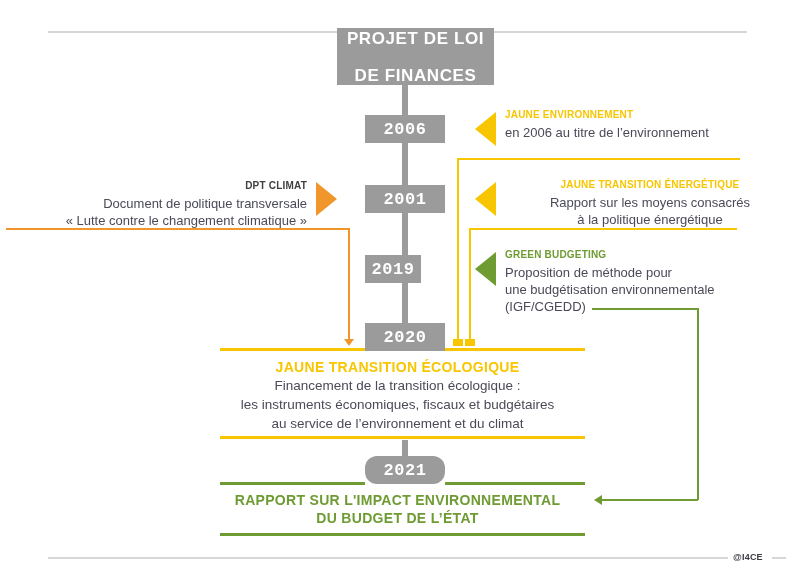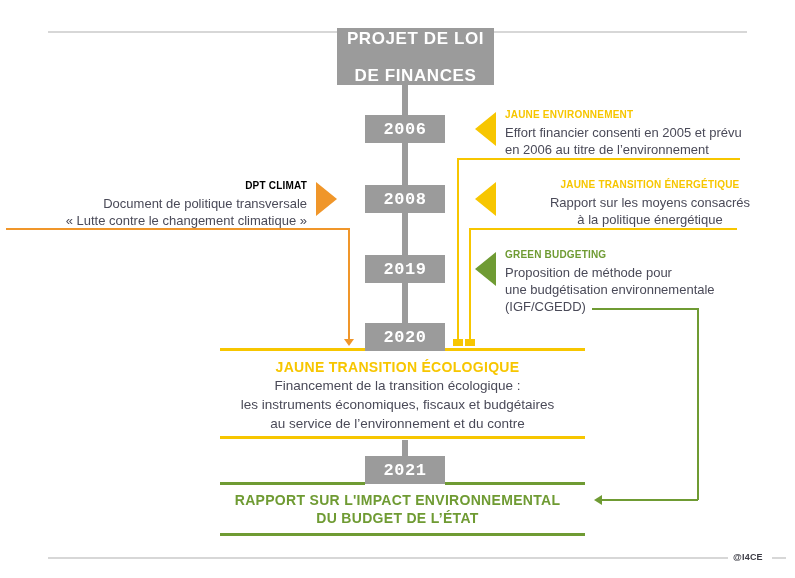--- a/index.html
+++ b/index.html
@@ -95,21 +95,21 @@
   }
   .tri-left.green { border-right-color: #6f9b33; }
   .tri-right { 
     border-top: 17px solid transparent;
     border-bottom: 17px solid transparent;
     border-left: 21px solid #f0962a;
   }
 
   .c-yellow { color: #f7c600; }
   .c-green  { color: #6f9b33; }
-  .c-orange { color: #000000; }
+  .c-orange { color: #404040; }
 
   
   .ln { position: absolute; }
   .ln-h { height: 2px; }
   .ln-v { width: 2px; }
   .y  { background: #f7c600; }
   .o  { background: #f0962a; }
   .g  { background: #6f9b33; }
 
   .arrow-down {
@@ -179,36 +179,35 @@
   <div class="spine" style="top:85px;  height:30px;"></div>
   <div class="spine" style="top:143px; height:42px;"></div>
   <div class="spine-dashed" style="top:213px; height:42px;"></div>
   <div class="spine" style="top:283px; height:40px;"></div>
   <div class="spine" style="top:440px; height:16px;"></div>
 
   <div class="grey-box year-box" style="left:365px; top:115px; width:80px; height:28px;">
     <span>2006</span>
   </div>
   <div class="grey-box year-box" style="left:365px; top:185px; width:80px; height:28px;">
-    <span>2008</span>
-  </div>
-  <div class="grey-box year-box" style="left:365px; top:255px; width:80px; height:28px;">
+    <span>2001</span>
+  </div>
+  <div class="grey-box year-box" style="left:365px; top:255px; width:56px; height:28px;">
     <span>2019</span>
   </div>
   <div class="grey-box year-box" style="left:365px; top:323px; width:80px; height:28px;">
     <span>2020</span>
   </div>
-  <div class="grey-box year-box" style="left:365px; top:456px; width:80px; height:28px;">
+  <div class="grey-box year-box" style="left:365px; top:456px; width:80px; height:28px;border-radius:12px;">
     <span>2021</span>
   </div>
 
   <div class="tri tri-left" style="left:475px; top:112px;"></div>
   <div class="callout right" style="left:505px; top:107px; width:290px;">
     <p class="ct c-yellow">JAUNE ENVIRONNEMENT</p>
-    <p class="cb">Effort financier consenti en 2005 et prévu</p>
     <p class="cb">en 2006 au titre de l’environnement</p>
   </div>
 
   <div class="tri tri-right" style="left:316px; top:182px;"></div>
   <div class="callout left" style="left:0px; top:178px; width:307px;">
     <p class="ct c-orange">DPT CLIMAT</p>
     <p class="cb">Document de politique transversale</p>
     <p class="cb">« Lutte contre le changement climatique »</p>
   </div>
 
@@ -245,21 +244,21 @@
   <div class="arrow-left" style="left:594px; top:495px;"></div>
 
   <div class="bar y" style="left:220px; top:348px; width:145px;"></div>
   <div class="bar y" style="left:445px; top:348px; width:140px;"></div>
   <div class="bar y" style="left:220px; top:436px; width:365px;"></div>
 
   <div class="banner-text" style="top:358px;">
     <p class="banner-title c-yellow">JAUNE TRANSITION ÉCOLOGIQUE</p>
     <p class="banner-body">Financement de la transition écologique :</p>
     <p class="banner-body">les instruments économiques, fiscaux et budgétaires</p>
-    <p class="banner-body">au service de l’environnement et du contre</p>
+    <p class="banner-body">au service de l’environnement et du climat</p>
   </div>
 
   <div class="bar g" style="left:220px; top:482px; width:145px;"></div>
   <div class="bar g" style="left:445px; top:482px; width:140px;"></div>
   <div class="bar g" style="left:220px; top:533px; width:365px;"></div>
 
   <div class="banner-text" style="top:491px;">
     <p class="banner-title c-green">RAPPORT SUR L'IMPACT ENVIRONNEMENTAL</p>
     <p class="banner-title c-green">DU BUDGET DE L’ÉTAT</p>
   </div>

